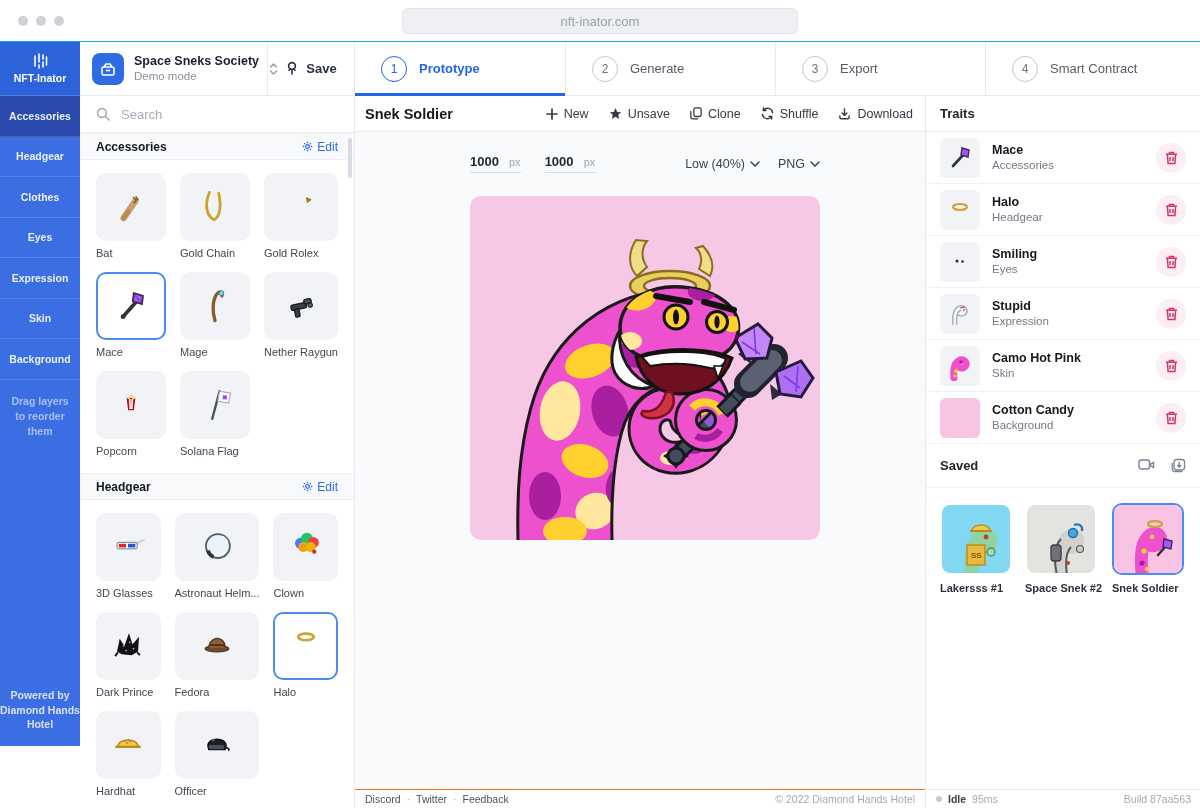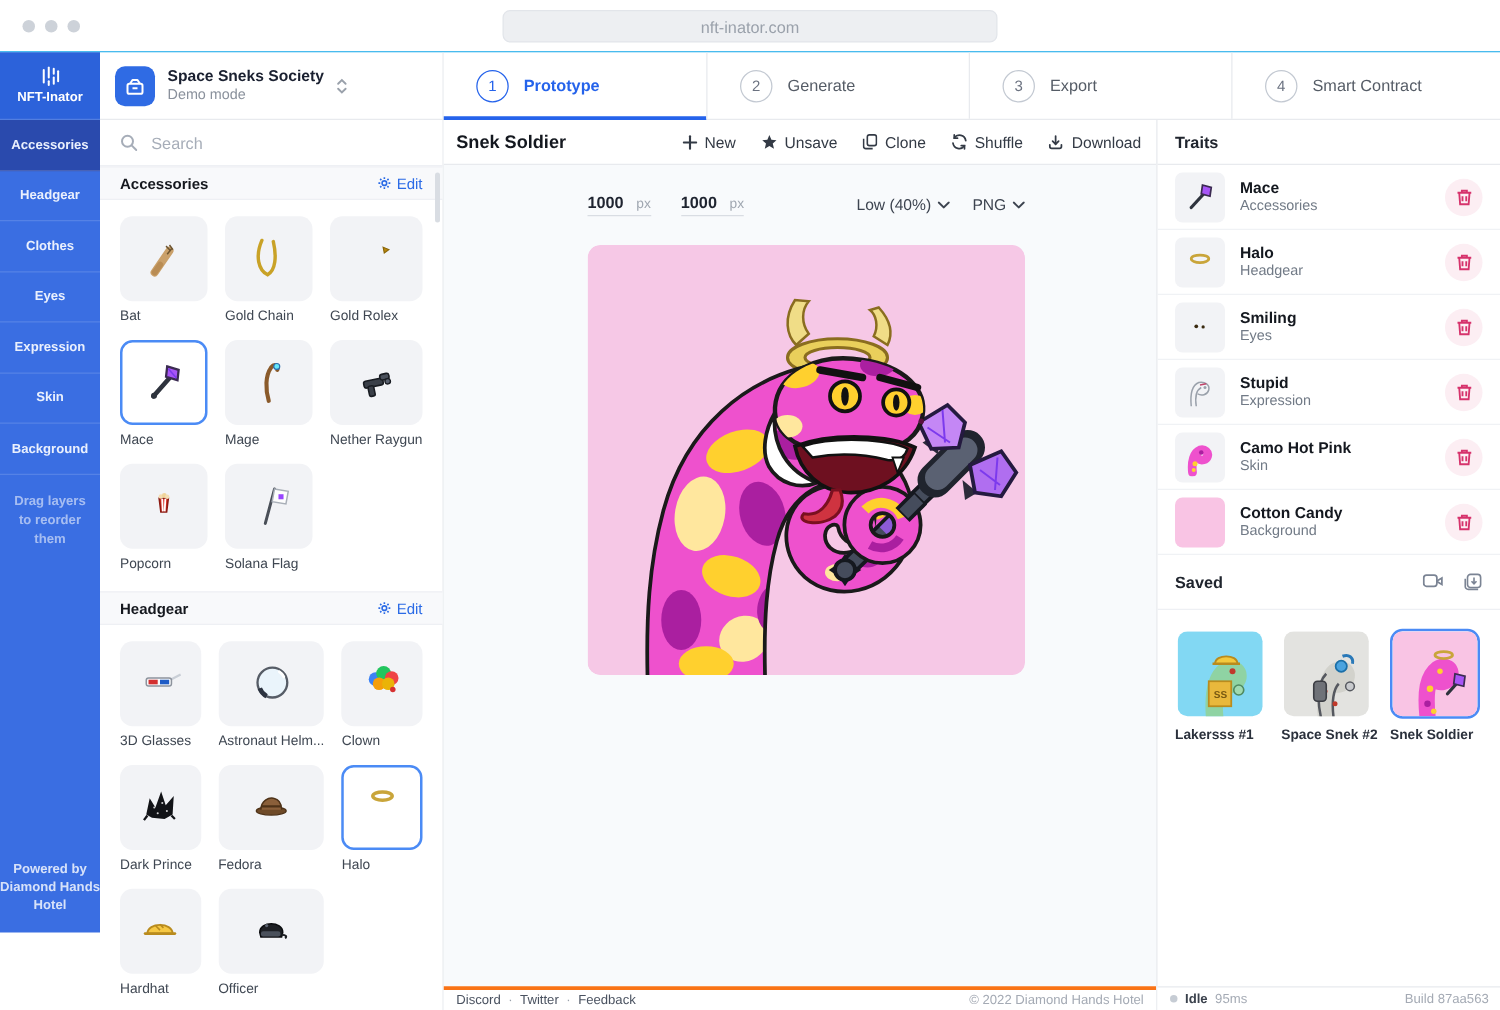--- a/index.html
+++ b/index.html
@@ -72,21 +72,21 @@
   .actions{margin-left:auto;display:flex;align-items:flex-end;gap:20px;padding-right:2px;}
   .actbtn{display:flex;align-items:center;gap:6px;font-size:12.5px;color:#333a45;cursor:pointer;}
   .controls{position:absolute;left:115px;top:58px;width:350px;display:flex;align-items:center;}
   .sizefield{display:flex;align-items:baseline;gap:5px;border-bottom:1px solid #d9dde3;padding-bottom:3px;margin-right:24px;}
   .sizefield input{width:34px;border:none;outline:none;background:transparent;font-size:13px;font-weight:700;
     color:#1f2430;font-family:"Liberation Sans",sans-serif;padding:0;}
   .sizeunit{font-size:11px;color:#a0a7b1;}
   .qualsel{margin-left:auto;display:flex;align-items:center;gap:5px;font-size:12.5px;color:#3d4450;cursor:pointer;}
   .fmtsel{margin-left:18px;display:flex;align-items:center;gap:5px;font-size:12.5px;color:#3d4450;cursor:pointer;}
   .artwork{position:absolute;left:115px;top:100px;width:350px;height:344px;border-radius:10px;overflow:hidden;}
-  .cfooter{position:absolute;left:0;bottom:0;width:570px;height:19px;border-top:3px solid #f97316;background:#fff;
+  .cfooter{position:absolute;left:0;bottom:0;width:570px;height:19px;border-top:1px solid #f97316;background:#fff;
     display:flex;align-items:center;padding:0 10px;font-size:10.5px;color:#4a5260;}
   .cfooter .sep::before{content:"\00b7";color:#9aa1ab;margin:0 6px;}
   .copyright{margin-left:auto;color:#a4aab4;}
 
   
   .rightcol{left:925px;top:96px;width:275px;height:712px;background:#fff;border-left:1px solid #e8eaee;}
   .theader{height:36px;border-bottom:1px solid #e8eaee;display:flex;align-items:center;padding:0 14px;
     font-size:13px;font-weight:600;color:#20252e;}
   .trow{height:52px;border-bottom:1px solid #f0f2f5;display:flex;align-items:center;padding:0 14px;gap:12px;}
   .tthumb{width:40px;height:40px;border-radius:6px;background:#f2f3f6;flex:0 0 40px;display:flex;align-items:center;justify-content:center;overflow:hidden;}
@@ -179,20 +179,30 @@
       <span>
         <div class="proj-name">Space Sneks Society</div>
         <div class="proj-mode">Demo mode</div>
       </span>
       <span class="proj-chev">
         <svg width="9" height="14" viewBox="0 0 9 14" fill="none" stroke="#9aa1ab" stroke-width="1.5" stroke-linecap="round">
             <path d="M1.5 5 L4.5 2 L7.5 5"></path>
             <path d="M1.5 9 L4.5 12 L7.5 9"></path>
           </svg>
       </span>
+    </div>
+    <div class="savecell">
+      <span>
+        <svg width="14" height="15" viewBox="0 0 14 15" fill="none" stroke="#2a3140" stroke-width="1.6" stroke-linecap="round">
+            <circle cx="7" cy="5" r="3.4"></circle>
+            <path d="M5.2 7.6 L4 9.4 M8.8 7.6 L10 9.4"></path>
+            <line x1="7" y1="8.5" x2="7" y2="13"></line>
+          </svg>
+      </span>
+      <span>Save</span>
     </div>
   </div>
 
   <div class="searchrow">
     <span>
       <svg width="14" height="14" viewBox="0 0 14 14" fill="none" stroke="#a6adb8" stroke-width="1.6" stroke-linecap="round">
           <circle cx="6" cy="6" r="4.4"></circle>
           <line x1="9.5" y1="9.5" x2="13" y2="13"></line>
         </svg>
     </span>

